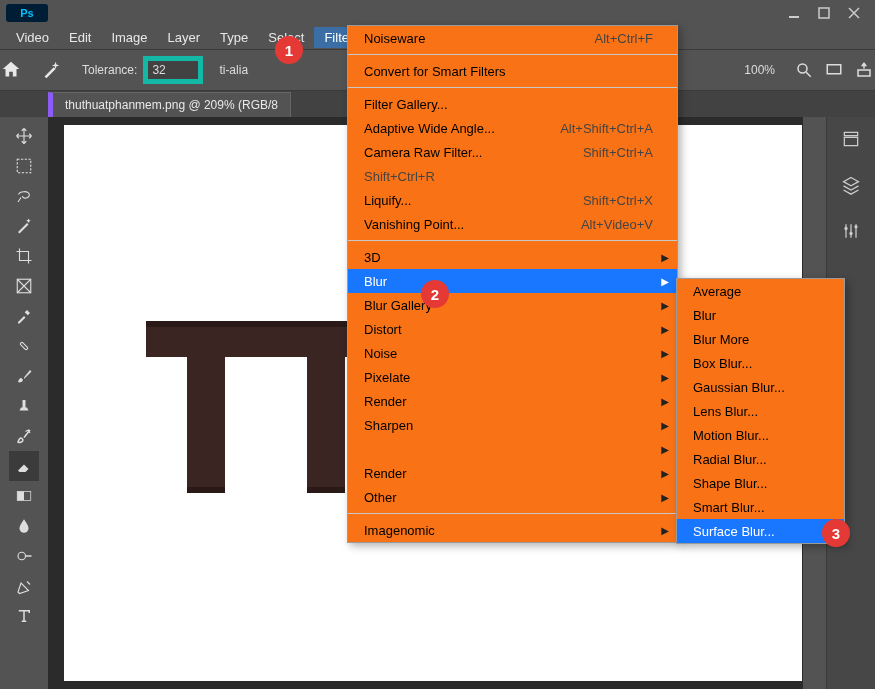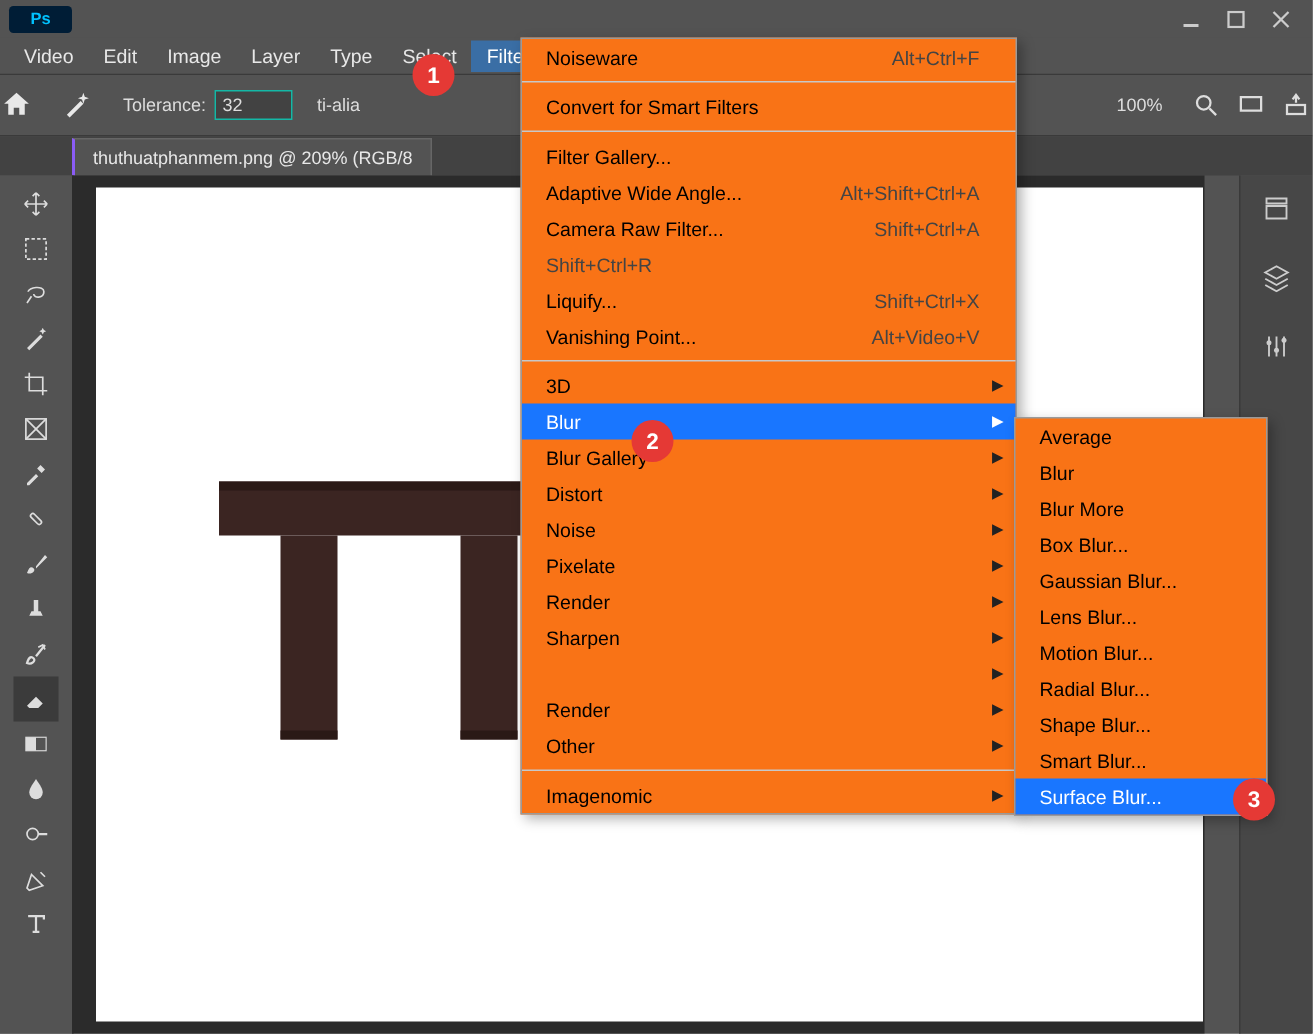--- a/index.html
+++ b/index.html
@@ -9,27 +9,27 @@
   .win-ctrl { width:30px; height:22px; display:flex; align-items:center; justify-content:center; color:#ccc; }
 
   .menubar { height:24px; background:#535353; display:flex; align-items:center; padding:0 6px; font-size:13px; position:relative; z-index:5; }
   .menubar .mitem { padding:3px 10px; color:#e8e8e8; cursor:default; }
   .menubar .mitem.highlight { background:#3a6ea5; color:#fff; }
 
   .optbar { height:40px; background:#535353; border-top:1px solid #3a3a3a; border-bottom:1px solid #3a3a3a; display:flex; align-items:center; padding:0 0; font-size:12px; color:#ddd; }
   .optbar .home { width:22px; height:22px; margin-right:18px; }
   .optbar .toolico { width:22px; height:22px; margin-right:20px; }
   .optbar .lbl { margin-right:6px; }
-  .optbar .tbox { width:42px; background:#424242; padding:2px 4px; border:1px solid #14b8a6; margin-right:16px; }
+  .optbar .tbox { width:42px; background:#424242; padding:2px 4px; border:5px solid #14b8a6; margin-right:16px; }
   .opt-spacer { flex:1; }
   .zoom-box { margin-right:10px; }
   .opt-icon { width:22px; height:22px; margin-left:8px; display:flex; align-items:center; justify-content:center; color:#ddd; }
 
   .tabbar { height:26px; background:#424242; display:flex; align-items:flex-end; padding-left:48px; font-size:12px; }
-  .doctab { background:#535353; color:#e8e8e8; padding:5px 12px; border-top:1px solid #666; border-left:2px solid #8b5cf6; border-right:1px solid #666; }
+  .doctab { background:#535353; color:#e8e8e8; padding:5px 12px; border-top:1px solid #666; border-left:5px solid #8b5cf6; border-right:1px solid #666; }
 
   .workrow { position:relative; height:573px; }
 
   .leftbar { position:absolute; left:0; top:0; width:48px; height:100%; background:#535353; display:flex; flex-direction:column; align-items:center; padding-top:4px; border-right:1px solid #3a3a3a; }
   .tool { width:30px; height:30px; display:flex; align-items:center; justify-content:center; color:#ddd; margin:0; }
   .tool.active { background:#3b3b3b; }
 
   .canvaswrap { position:absolute; left:48px; top:0; width:755px; height:100%; background:#2b2b2b; }
   .canvas { position:absolute; left:16px; top:8px; width:738px; height:556px; background:#fff; }
 

